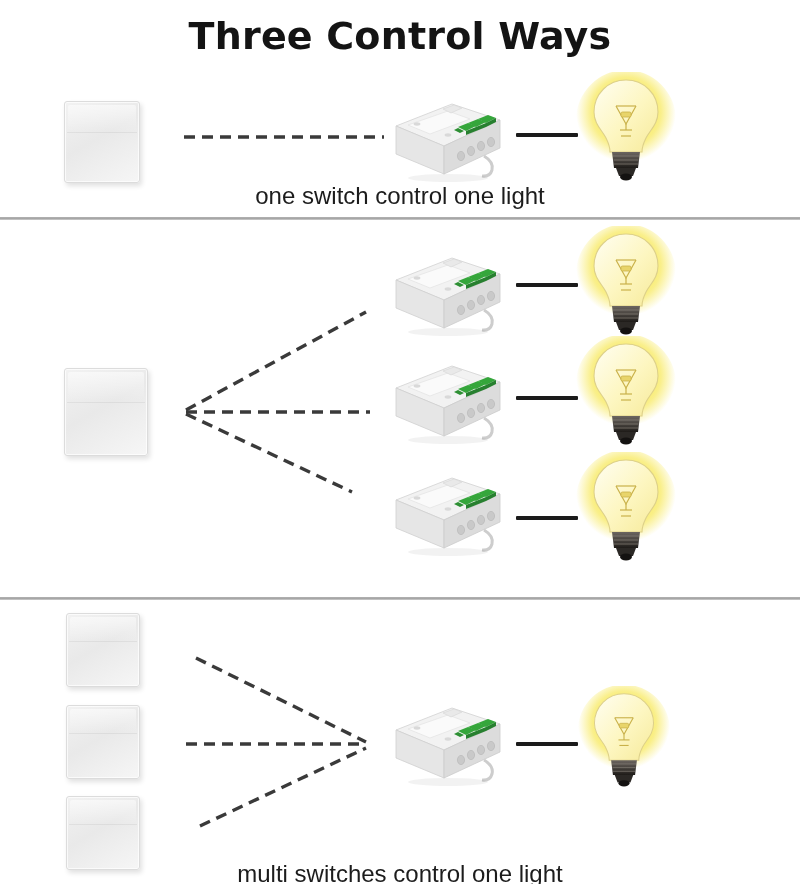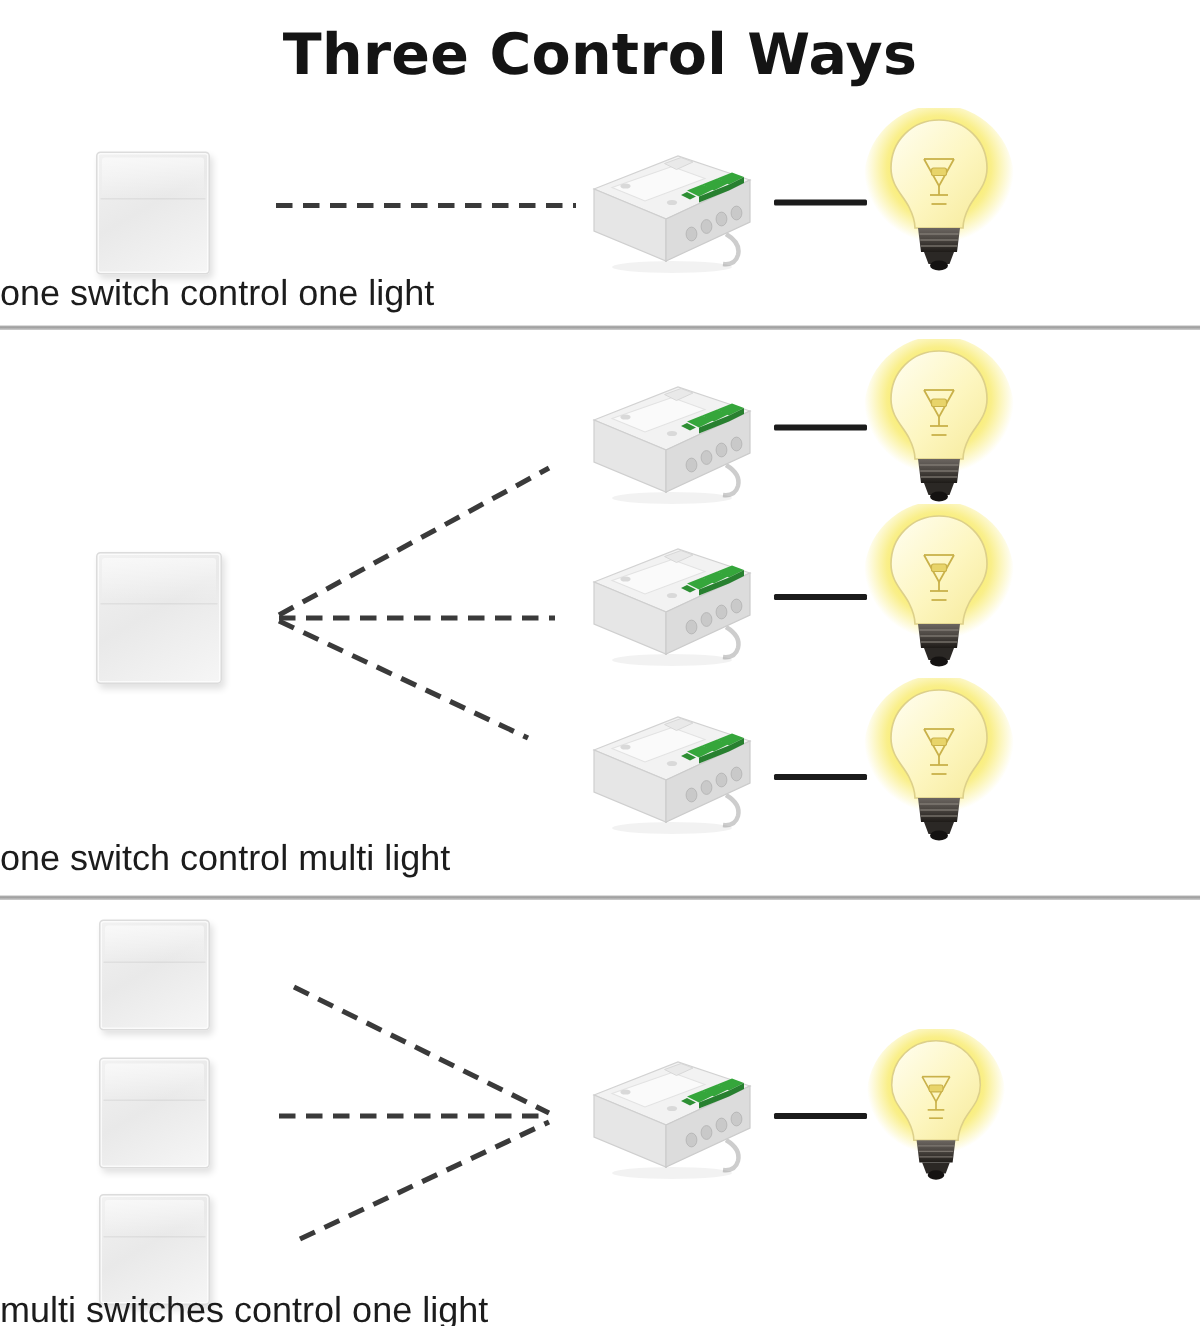--- a/index.html
+++ b/index.html
@@ -28,20 +28,21 @@
   
   .divider{
     position:absolute;left:0;width:800px;height:3px;
     background:linear-gradient(to bottom,#b9b9b9 0,#9e9e9e 40%,#cfcfcf 100%);
   }
 
   
   .caption{
     position:absolute;
     width:800px;left:0;
+    text-align:center;
     font-size:24px;
     font-weight:400;
     color:#1c1c1c;
     font-family:"Liberation Sans", sans-serif;
   }
 
   
   .switch{
     position:absolute;
     background:linear-gradient(150deg,#f2f2f2 0%,#e9e9e9 45%,#f6f6f6 100%);
@@ -345,21 +346,20 @@
       <g stroke="#8a847c" stroke-width="0.9" opacity=".75">
         <line x1="39" y1="84" x2="65" y2="84"></line>
           <line x1="39.5" y1="88" x2="64.5" y2="88"></line>
           <line x1="40" y1="92" x2="64" y2="92"></line>
       </g>
       <path d="M42,96 L62,96 L59,104 L45,104 Z" fill="#2b2825"></path>
       <ellipse cx="52" cy="105" rx="6" ry="3.4" fill="#141211"></ellipse>
     </svg>
   </div>
 
-  <div class="caption" style="top:559px;">one switch control multi light</div>
 
   <div class="switch" style="left:66px;top:613px;width:72px;height:72px;"></div>
   <div class="switch" style="left:66px;top:705px;width:72px;height:72px;"></div>
   <div class="switch" style="left:66px;top:796px;width:72px;height:72px;"></div>
 
   <svg class="dashline" width="800" height="884" style="pointer-events:none;">
     <line x1="196" y1="658" x2="366" y2="742"></line>
     <line x1="186" y1="744" x2="366" y2="744"></line>
     <line x1="200" y1="826" x2="366" y2="748"></line>
   </svg>

